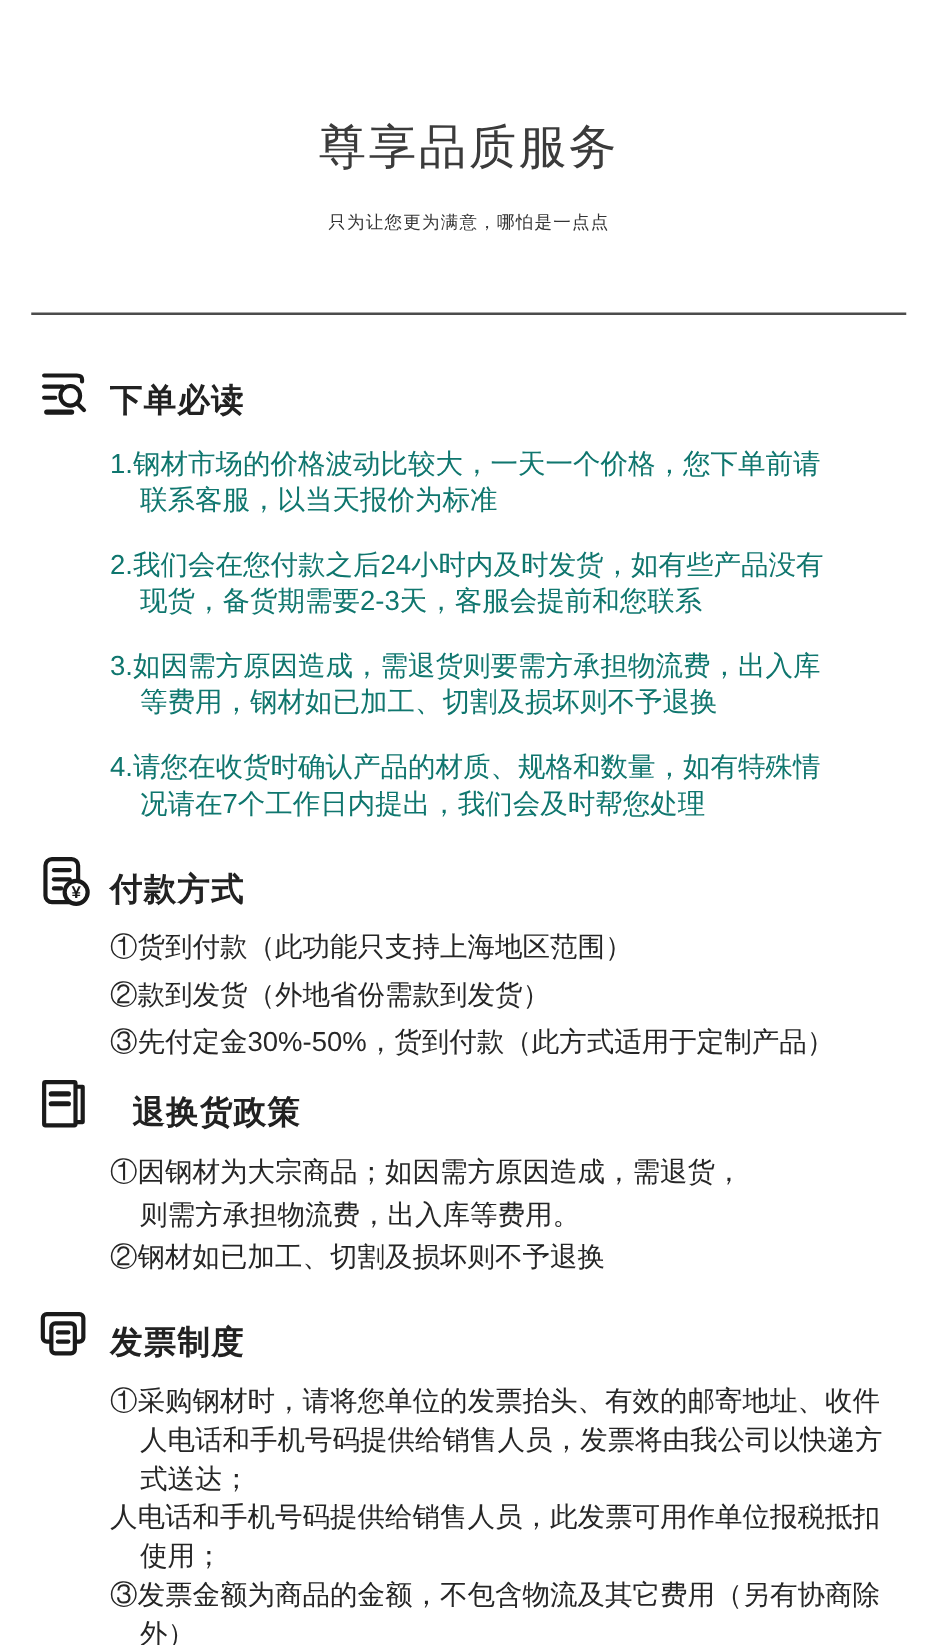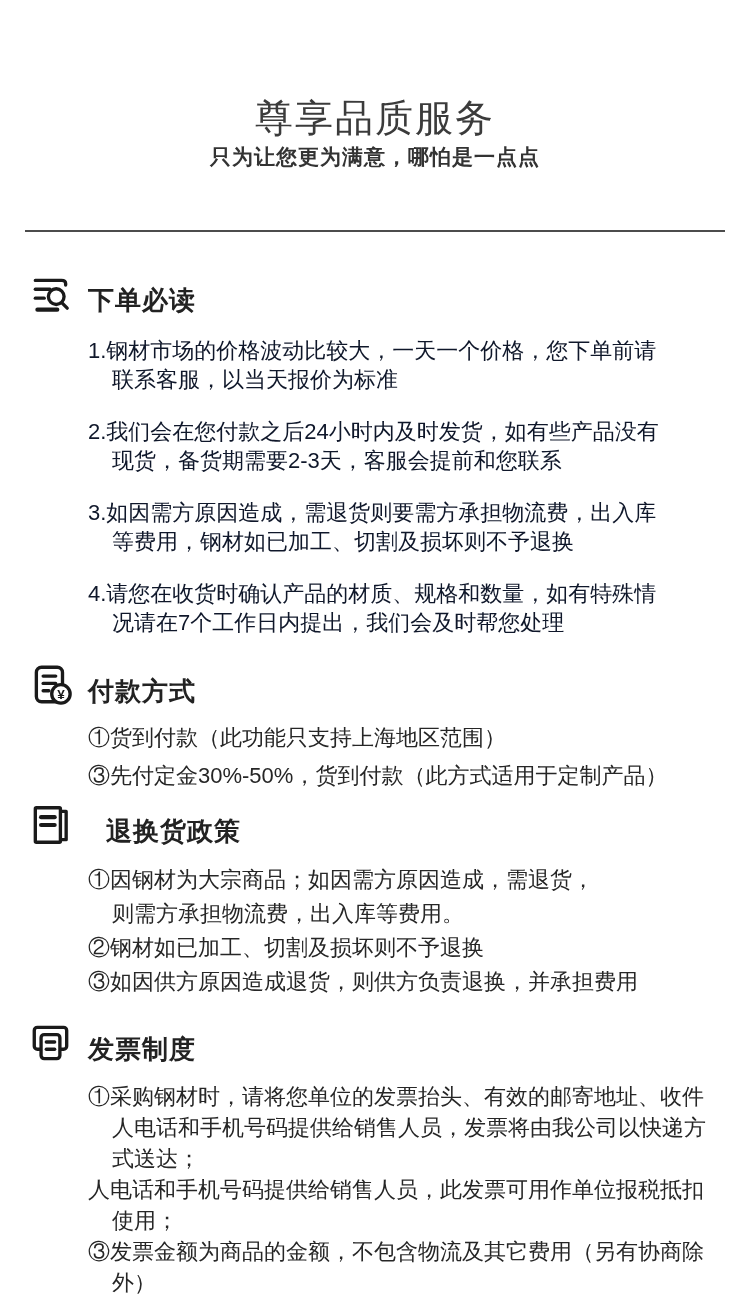--- a/index.html
+++ b/index.html
@@ -15,26 +15,25 @@
   }
   .header { padding-top: 96px; text-align: center; }
   .title {
     font-size: 38px;
     font-weight: 400;
     letter-spacing: 2px;
     line-height: 44px;
     color: #3b3b3b;
   }
   .subtitle {
-    margin-top: 4px;
-    font-size: 21px;
+    margin-top: 24px;
+    font-size: 14px;
     letter-spacing: 1px;
     line-height: 26px;
     color: #333333;
-    font-weight: bold;
   }
   .divider {
     border: none;
     border-top: 2px solid #4c4c4c;
     margin: 60px 25px 0 25px;
     height: 0;
   }
   .sec { padding: 0 28px; }
   .sec-head { display: flex; align-items: flex-end; gap: 14px; height: 48px; }
   .icon-box { width: 46px; height: 48px; display: flex; align-items: center; justify-content: center; flex: none; }
@@ -47,21 +46,21 @@
   .sec-invoice .sec-head { margin-top: 20px; }
 
   .list { margin-left: 60px; margin-right: 2px; }
   .item {
     font-size: 22px;
     white-space: pre-line;
     padding-left: 24px;
     text-indent: -24px;
   }
 
-  .red-list { margin-top: 18px; color: #0f172a; }
+  .red-list { margin-top: 18px; color: #0f766e; }
   .red-list .item { line-height: 29px; margin-bottom: 23px; }
   .red-list .item:last-child { margin-bottom: 0; }
 
   .payment-list { margin-top: 10px; }
   .payment-list .item { line-height: 38px; }
 
   .returns-list { margin-top: 14px; }
   .returns-list .item { line-height: 34px; }
 
   .invoice-list { margin-top: 14px; }
@@ -118,41 +117,41 @@
           <path class="ic" d="M14.5 20.5 H26.5"></path>
           <path class="ic" d="M14.5 27.5 H20"></path>
           <circle class="ic ic-fill-white" cx="31.5" cy="30.5" r="8.8"></circle>
           <text x="31.5" y="35.2" font-size="13" font-weight="bold" text-anchor="middle" fill="#1a1a1a">¥</text>
         </svg>
       </span>
       <h2 class="sec-title">付款方式</h2>
     </div>
     <div class="list payment-list">
       <div class="item">①货到付款（此功能只支持上海地区范围）</div>
+      <div class="item">②款到发货（外地省份需款到发货）</div>
       <div class="item">③先付定金30%-50%，货到付款（此方式适用于定制产品）</div>
     </div>
   </section>
 
   <section class="sec sec-returns">
     <div class="sec-head">
       <span class="icon-box">
         <svg viewBox="0 0 44 44" aria-hidden="true">
           <path class="ic" d="M31 9 H36.5 V36 H31"></path>
           <rect class="ic ic-fill-white" x="7" y="5.5" width="24" height="33" rx="1"></rect>
           <path class="ic ic-thick" d="M12.5 14.5 H25.5"></path>
           <path class="ic ic-thick" d="M12.5 22 H25.5"></path>
         </svg>
       </span>
       <h2 class="sec-title">退换货政策</h2>
     </div>
     <div class="list returns-list">
       <div class="item">①因钢材为大宗商品；如因需方原因造成，需退货，
 则需方承担物流费，出入库等费用。</div>
       <div class="item">②钢材如已加工、切割及损坏则不予退换</div>
-      <div class="item">③如因供方原因造成退货，则供方负责退换，并承担费用</div>
     </div>
   </section>
 
   <section class="sec sec-invoice">
     <div class="sec-head">
       <span class="icon-box">
         <svg viewBox="0 0 44 44" aria-hidden="true">
           <rect class="ic" x="6" y="7" width="31" height="21" rx="3"></rect>
           <rect class="ic ic-fill-white" x="12.5" y="14" width="18" height="23" rx="3"></rect>
           <path class="ic" d="M17.5 21 H25.5"></path>

